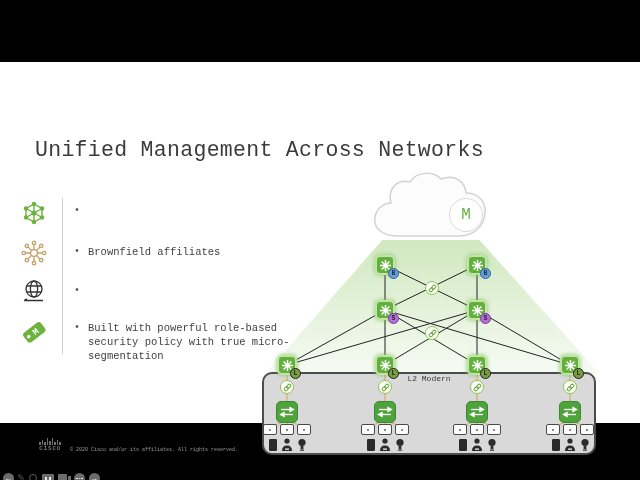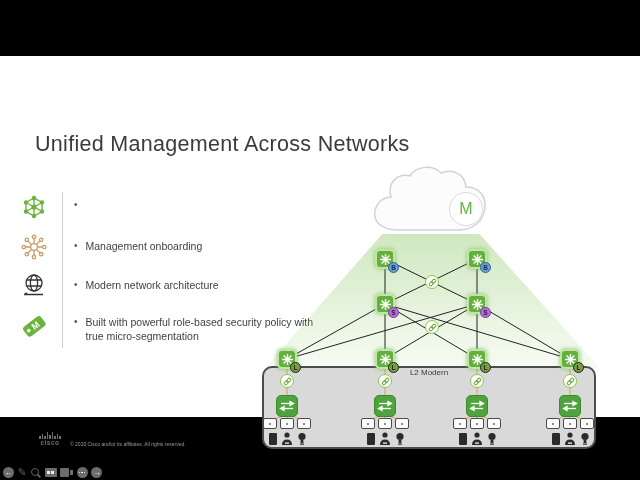--- a/index.html
+++ b/index.html
@@ -1,18 +1,18 @@
 <!DOCTYPE html>
 <html><head>
 <meta charset="utf-8">
 <style>
   html,body{margin:0;padding:0;background:#000;width:640px;height:480px;overflow:hidden;
     font-family:"Liberation Sans",sans-serif;}
   .screen{position:relative;width:640px;height:480px;background:#000;}
-  .slide{position:absolute;left:0;top:56px;width:640px;height:361px;background:#fff;}
+  .slide{position:absolute;left:0;top:62px;width:640px;height:361px;background:#fff;font-family:Liberation Mono, monospace;}
 
   .title{position:absolute;left:35px;top:76px;font-size:21.5px;color:#3b3b3b;
     letter-spacing:.3px;font-weight:400;}
 
   
   .icon-cell{position:absolute;left:19px;width:30px;height:30px;}
   .divider{position:absolute;left:62px;top:136px;width:1px;height:156px;background:#cfcfcf;}
   .bullet-row{position:absolute;left:74px;width:252px;display:flex;gap:8px;
     font-size:10.5px;color:#424242;line-height:1.35;}
   .bullet-dot{color:#555;font-size:10px;}
@@ -137,25 +137,24 @@
         <text x="16.5" y="18.5" font-size="9" font-weight="bold" fill="#fff" text-anchor="middle" transform="rotate(-38 15 15)">M</text>
       </svg>
     </div>
     <div class="divider"></div>
 
     <div class="bullet-row" style="top:142px;">
       <span class="bullet-dot">•</span>
     </div>
     <div class="bullet-row" style="top:183px;">
       <span class="bullet-dot">•</span>
-      <span>Management onboarding</span>
+      <span>Brownfield affiliates</span>
     </div>
     <div class="bullet-row" style="top:222px;">
       <span class="bullet-dot">•</span>
-      <span>Modern network architecture</span>
     </div>
     <div class="bullet-row" style="top:259px;width:245px;">
       <span class="bullet-dot">•</span>
       <span>Built with powerful role-based security policy with true micro-segmentation</span>
     </div>
 
     <div class="beam"></div>
 
     <div class="cloud-wrap">
       <svg width="124" height="72" viewBox="0 0 124 72">

